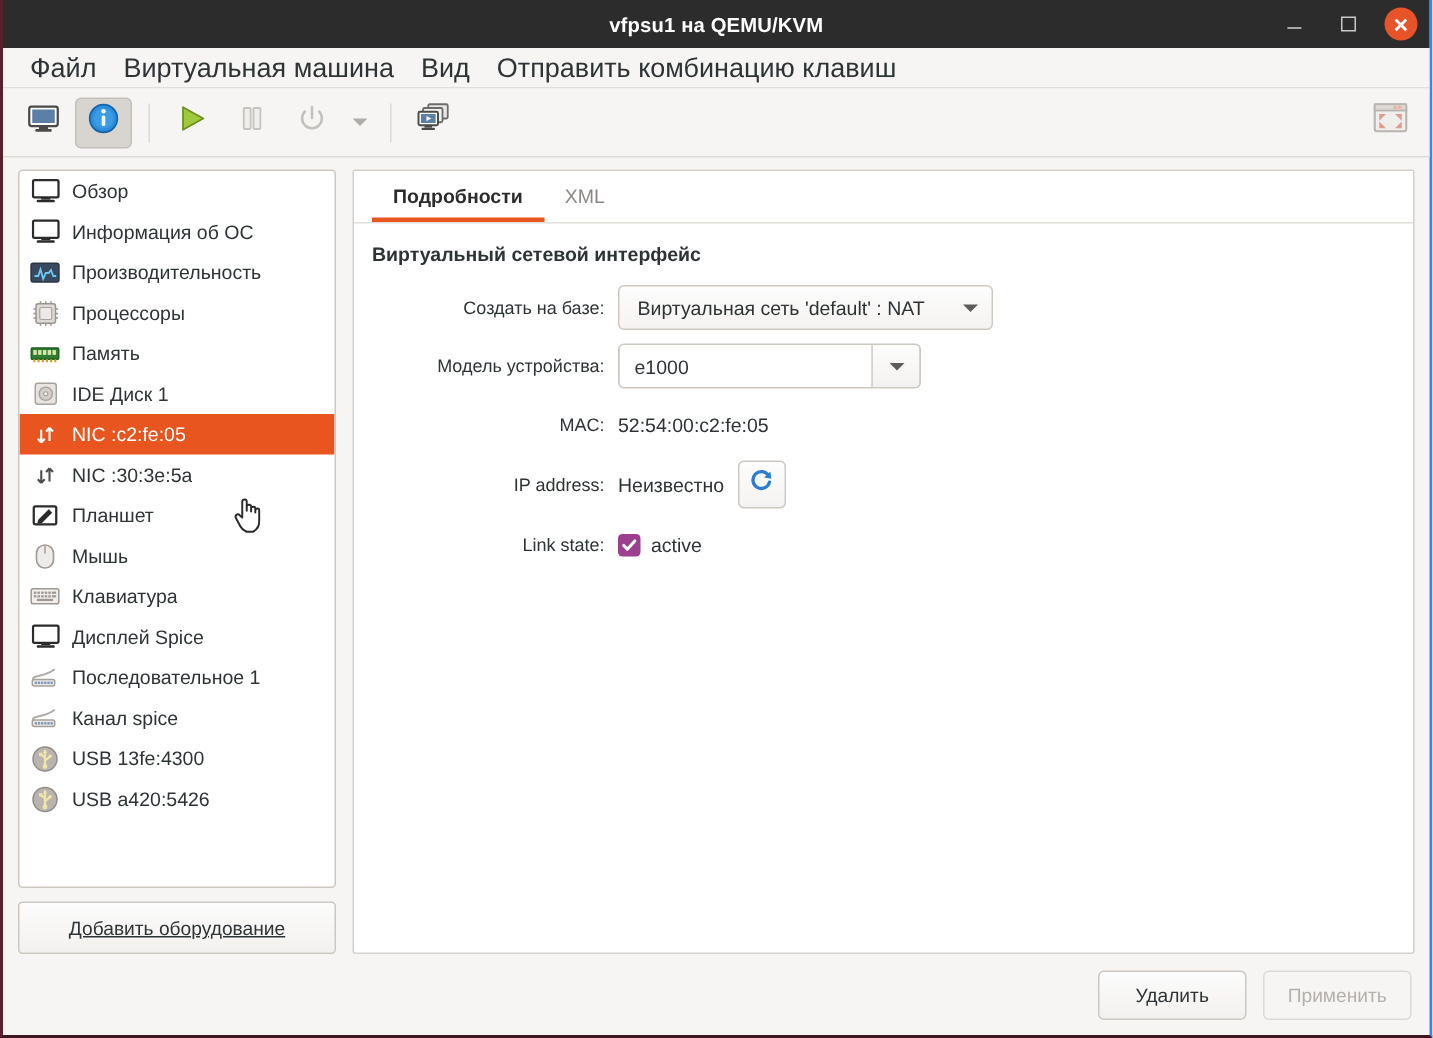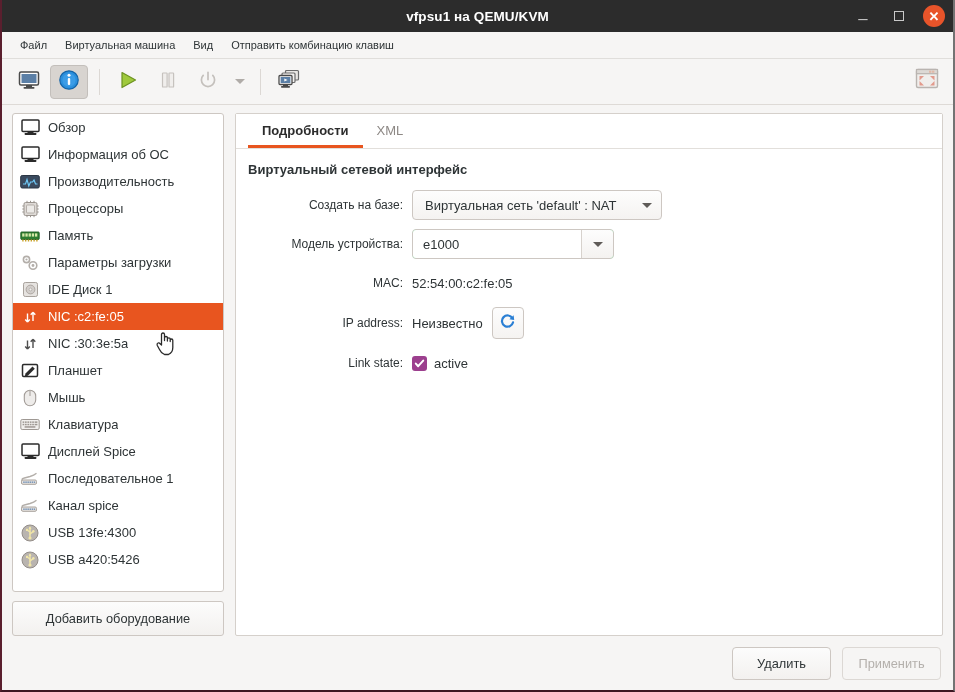--- a/index.html
+++ b/index.html
@@ -15,21 +15,21 @@
     -webkit-font-smoothing: antialiased;
   }
 
   #app {
     position: relative;
     width: 955px;
     height: 692px;
     background: #f6f5f4;
     box-sizing: border-box;
     border-left: 2px solid #5a1f2e;
-    border-right: 2px solid #737373;
+    border-right: 2px solid #3b82f6;
     border-bottom: 2px solid #3d1622;
     display: flex;
     flex-direction: column;
   }
 
   
   .titlebar {
     height: 32px;
     background: #2c2c2c;
     color: #ffffff;
@@ -84,21 +84,21 @@
     flex: 0 0 27px;
     background: #f6f5f4;
     display: flex;
     align-items: center;
     padding-left: 9px;
     gap: 0px;
     border-bottom: 1px solid #e0dedb;
     box-sizing: border-box;
   }
   .menu-item {
-    font-size: 11px;
+    font-size: 18px;
     color: #2e3436;
     padding: 3px 9px;
     cursor: default;
     white-space: nowrap;
   }
 
   
   .toolbar {
     height: 46px;
     flex: 0 0 46px;
@@ -202,20 +202,21 @@
     flex: 0 0 33px;
     background: linear-gradient(#fcfcfc, #f3f1ef);
     border: 1px solid #cdc7c2;
     border-radius: 3px;
     display: flex;
     align-items: center;
     justify-content: center;
     font-size: 12.8px;
     color: #2e3436;
     cursor: pointer;
+    text-decoration: underline;
   }
 
   
   .content-col {
     flex: 1 1 auto;
     display: flex;
     flex-direction: column;
     padding-left: 11px;
     min-width: 0;
   }
@@ -589,33 +590,20 @@
                   <rect x="7.8" y="10.5" width="1.4" height="2"></rect>
                   <rect x="10.6" y="10.5" width="1.4" height="2"></rect>
                   <rect x="13.4" y="10.5" width="1.4" height="2"></rect>
                   <rect x="16.2" y="10.5" width="1.4" height="2"></rect>
                 </g>
               </svg>
           </span>
           <span class="hw-label">Память</span>
         </div>
 
-        <div class="hw-item">
-          <span class="hw-icon">
-            <svg width="20" height="18" viewBox="0 0 20 18">
-                <g fill="none" stroke="#b3aea9" stroke-width="1.6">
-                  <circle cx="6.5" cy="5.5" r="3.1"></circle>
-                  <circle cx="13" cy="11.5" r="3.8"></circle>
-                </g>
-                <circle cx="6.5" cy="5.5" r="1.1" fill="#b3aea9"></circle>
-                <circle cx="13" cy="11.5" r="1.4" fill="#b3aea9"></circle>
-              </svg>
-          </span>
-          <span class="hw-label">Параметры загрузки</span>
-        </div>
 
         <div class="hw-item">
           <span class="hw-icon">
             <svg width="17" height="17" viewBox="0 0 17 17">
                 <rect x="1.5" y="1.5" width="14" height="14" rx="1.8" fill="#e6e3e0" stroke="#a8a29c" stroke-width="1"></rect>
                 <circle cx="8.5" cy="8.5" r="4.4" fill="#d2cecb" stroke="#a8a29c" stroke-width="0.9"></circle>
                 <circle cx="8.5" cy="8.5" r="1.4" fill="#f3f1ef" stroke="#a8a29c" stroke-width="0.7"></circle>
               </svg>
           </span>
           <span class="hw-label">IDE Диск 1</span>

